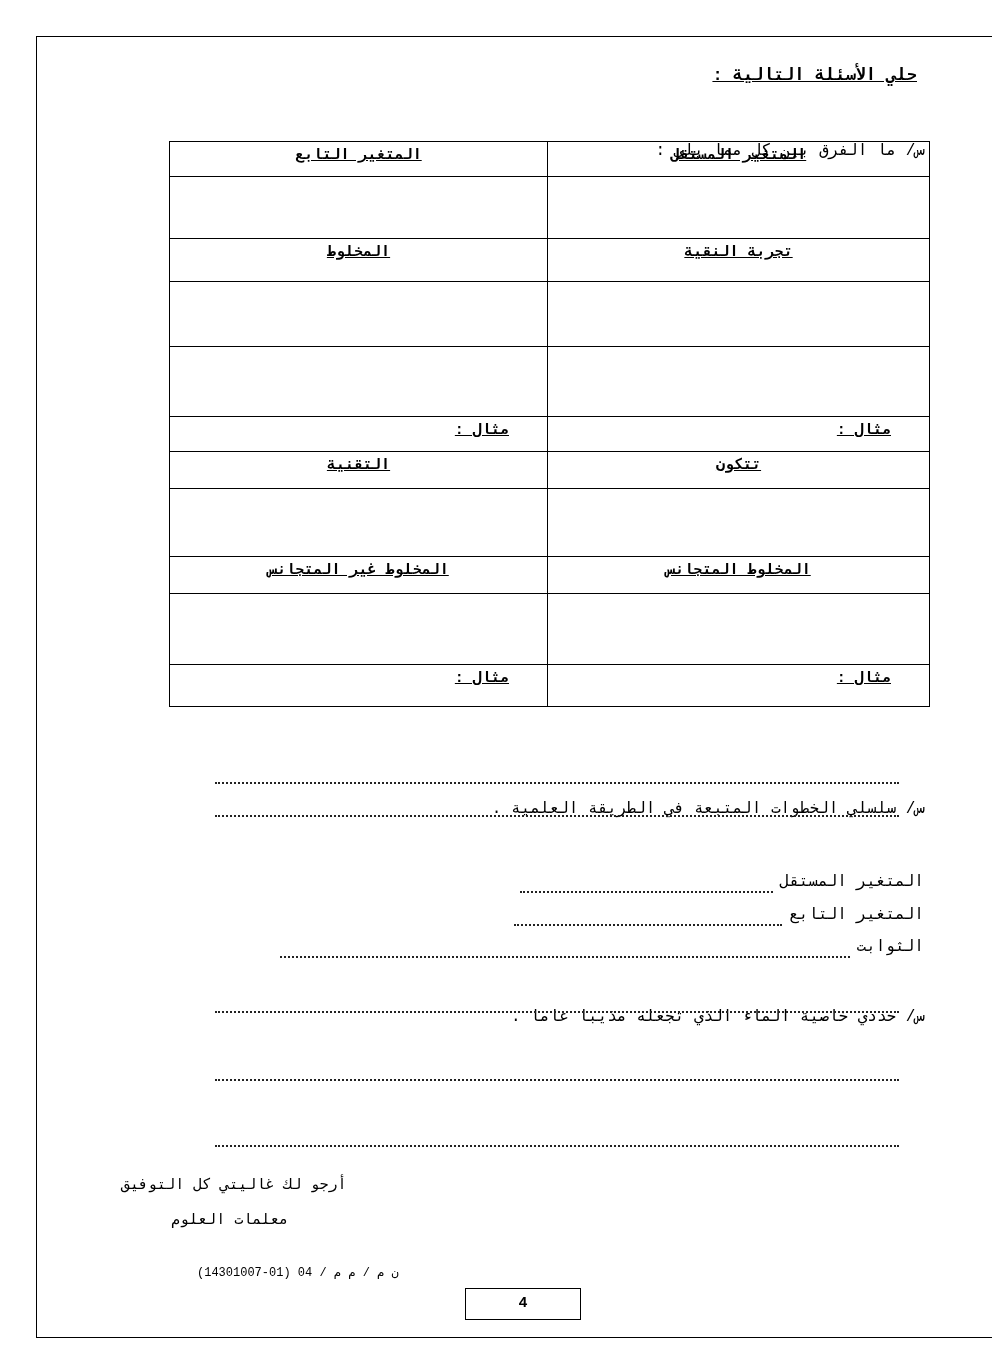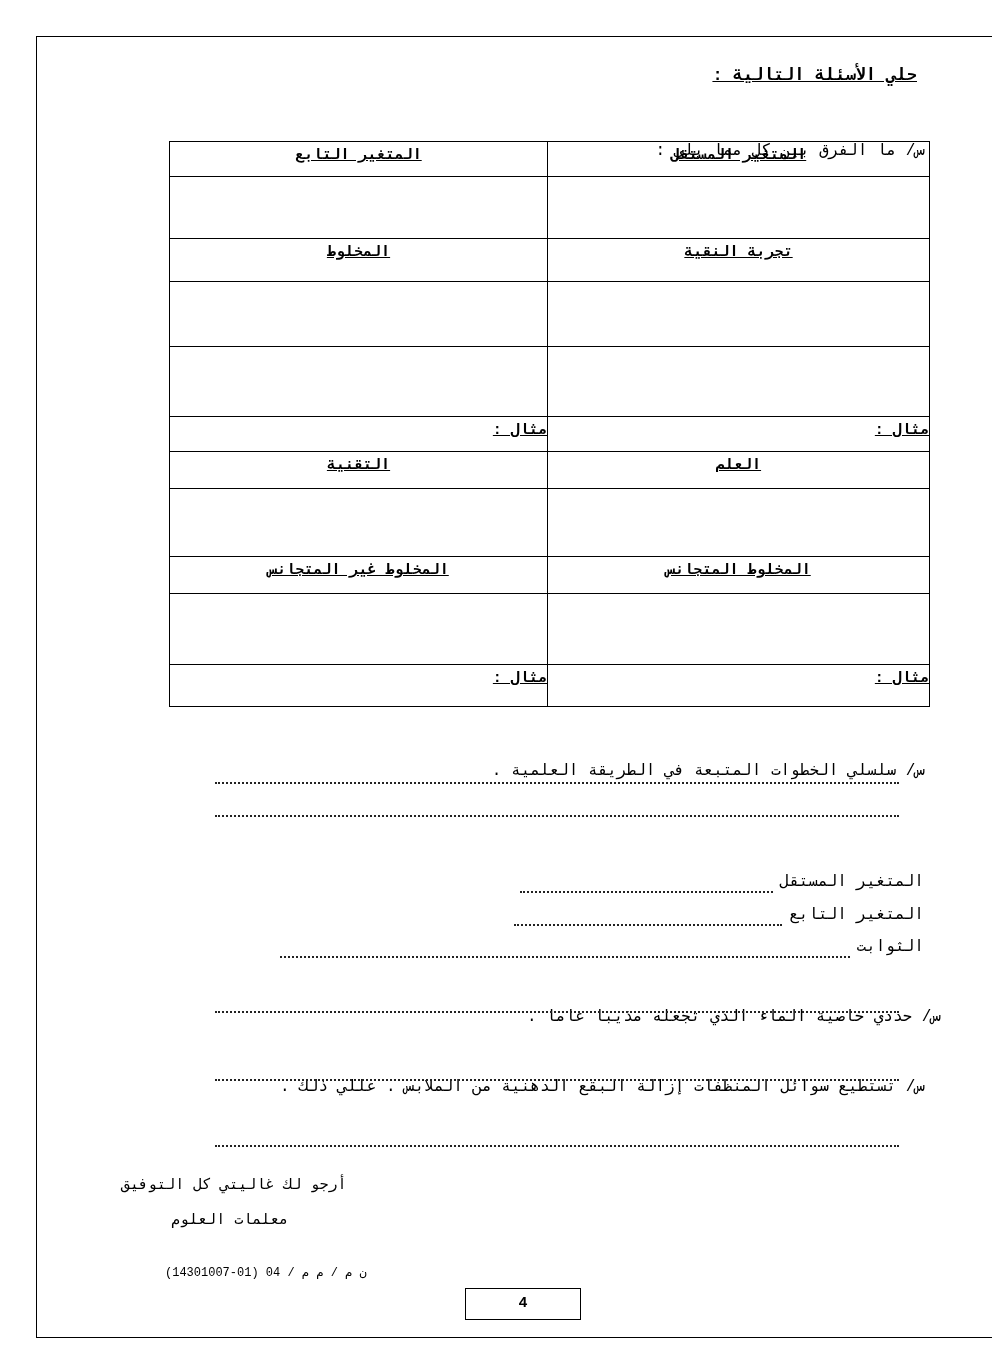--- a/index.html
+++ b/index.html
@@ -39,40 +39,40 @@
   }
   table.cmp td {
     border: 1px solid #000;
     vertical-align: top;
     font-size: 15px;
     font-weight: bold;
     text-decoration: underline;
     padding-top: 3px;
   }
   table.cmp td.center { text-align: center; }
-  table.cmp td.start  { text-align: right; }
+  table.cmp td.start  { text-align: right; padding-right: 38px; }
   .dotline {
     border-bottom: 2px dotted #222;
     height: 14px;
   }
   .field {
     display: flex;
     align-items: flex-end;
     gap: 7px;
     font-size: 16px;
     line-height: 21px;
     white-space: nowrap;
   }
   .dotseg {
     display: inline-block;
     border-bottom: 2px dotted #222;
     height: 14px;
   }
   .closing { font-size: 15px; white-space: nowrap; }
-  .footer-code { font-size: 12px; white-space: nowrap; }
+  .footer-code { font-size: 12px; white-space: nowrap; margin-left: 32px; }
   .page-num-box {
     width: 116px; height: 32px;
     border: 1px solid #000;
     text-align: center;
     font-size: 15px;
     font-weight: bold;
     line-height: 30px;
     background: #fff;
   }
 </style>
@@ -108,21 +108,21 @@
       </tr>
       <tr style="height:70px">
         <td></td>
         <td></td>
       </tr>
       <tr style="height:35px">
         <td class="start">مثال :</td>
         <td class="start">مثال :</td>
       </tr>
       <tr style="height:37px">
-        <td class="center">العلم</td>
+        <td class="center">تتكون</td>
         <td class="center">التقنية</td>
       </tr>
       <tr style="height:68px">
         <td></td>
         <td></td>
       </tr>
       <tr style="height:37px">
         <td class="center">المخلوط المتجانس</td>
         <td class="center">المخلوط غير المتجانس</td>
       </tr>
@@ -130,42 +130,41 @@
         <td></td>
         <td></td>
       </tr>
       <tr style="height:42px">
         <td class="start">مثال :</td>
         <td class="start">مثال :</td>
       </tr>
     </tbody>
   </table>
 
-  <div class="abs question" style="top:685px; right:88px;">س/ سلسلي الخطوات المتبعة في الطريقة العلمية .</div>
+  <div class="abs question" style="top:723px; right:88px;">س/ سلسلي الخطوات المتبعة في الطريقة العلمية .</div>
   <div class="abs dotline" style="top:733px; right:114px; width:684px;"></div>
   <div class="abs dotline" style="top:766px; right:114px; width:684px;"></div>
 
 
   <div class="abs field" style="top:835px; right:89px;">
     <span>المتغير المستقل</span>
     <span class="dotseg" style="width:253px;"></span>
   </div>
   <div class="abs field" style="top:868px; right:89px;">
     <span>المتغير التابع</span>
     <span class="dotseg" style="width:268px;"></span>
   </div>
   <div class="abs field" style="top:900px; right:89px;">
     <span>الثوابت</span>
     <span class="dotseg" style="width:570px;"></span>
   </div>
 
-  <div class="abs question" style="top:931px; right:72px;">س/ حددي خاصية الماء الذي تجعله مذيبا عاما .</div>
+  <div class="abs question" style="top:931px; right:88px;">س/ حددي خاصية الماء الذي تجعله مذيبا عاما .</div>
   <div class="abs dotline" style="top:962px; right:114px; width:684px;"></div>
 
-  <div class="abs question" style="top:1001px; right:88px;">س/ تستطيع سوائل المنظفات إزالة البقع الدهنية من الملابس . عللي ذلك .</div>
   <div class="abs dotline" style="top:1030px; right:114px; width:684px;"></div>
 
   <div class="abs dotline" style="top:1096px; right:114px; width:684px;"></div>
 
   <div class="abs closing" style="top:1138px; left:84px;">أرجو لك غاليتي كل التوفيق</div>
   <div class="abs closing" style="top:1173px; left:134px;">معلمات العلوم</div>
 
   <div class="abs footer-code" style="top:1228px; left:128px;">ن م / م م / 04 (01-14301007)</div>
   <div class="abs page-num-box" style="top:1251px; left:428px;">4</div>
 

